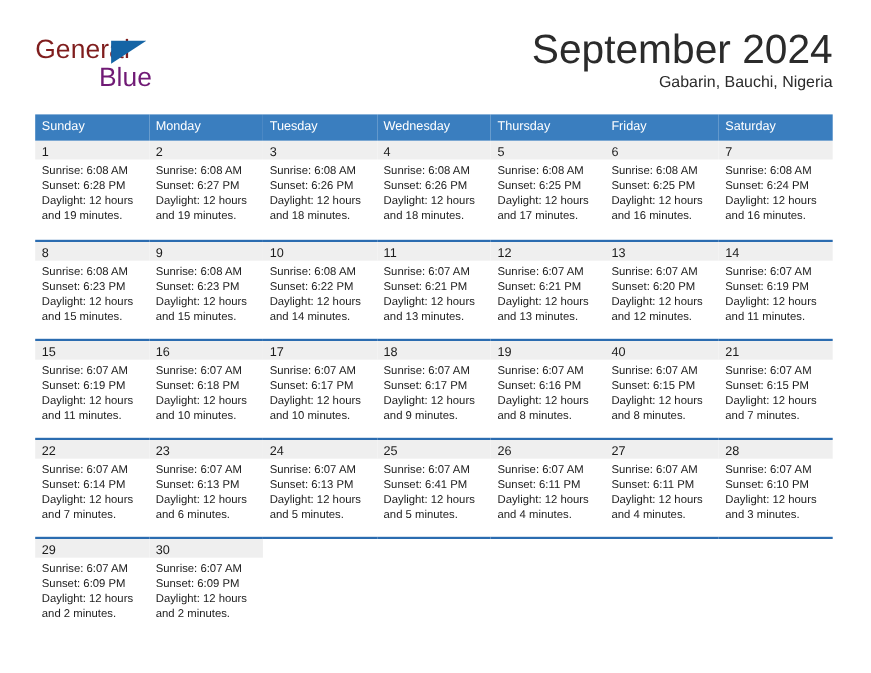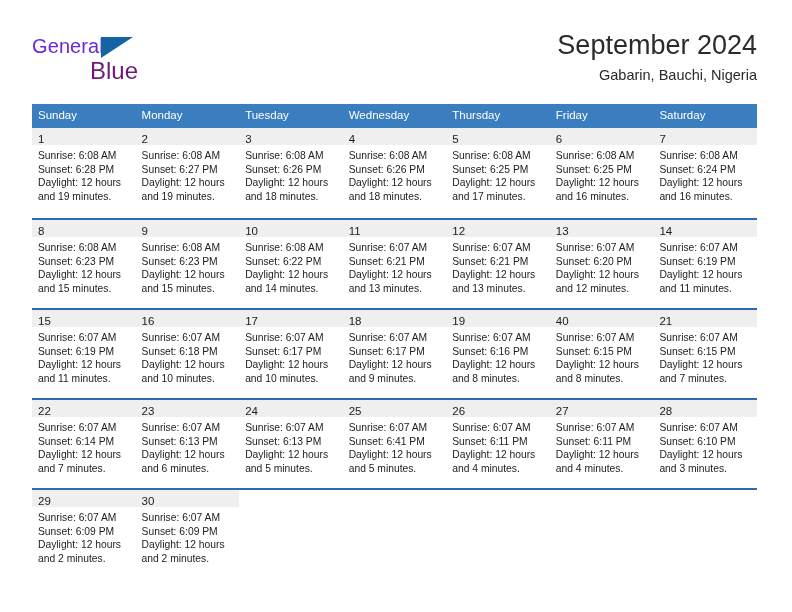--- a/index.html
+++ b/index.html
@@ -32,23 +32,23 @@
     position: absolute;
     left: 32px;
     top: 33px;
     width: 230px;
     height: 54px;
   }
   .brand-general {
     position: absolute;
     left: 0;
     top: 0;
-    font-size: 20px;
+    font-size: 24px;
     letter-spacing: 0.1px;
-    color: #6d28d9;
+    color: #7f1d1d;
     font-family: "Liberation Sans", sans-serif;
     line-height: 26px;
     text-align: right;
   }
   .brand-flag {
     position: absolute;
     left: 69px;
     top: 4px;
     width: 0;
     height: 0;
@@ -63,21 +63,21 @@
     color: #701a75;
     line-height: 26px;
   }
   .title-block {
     position: absolute;
     right: 35px;
     top: 28px;
     text-align: right;
   }
   .cal-title {
-    font-size: 27px;
+    font-size: 37px;
     color: #2b2b2b;
     line-height: 34px;
     font-weight: normal;
     margin: 0;
     white-space: nowrap;
   }
   .cal-location {
     font-size: 14.5px;
     color: #2b2b2b;
     line-height: 18px;

